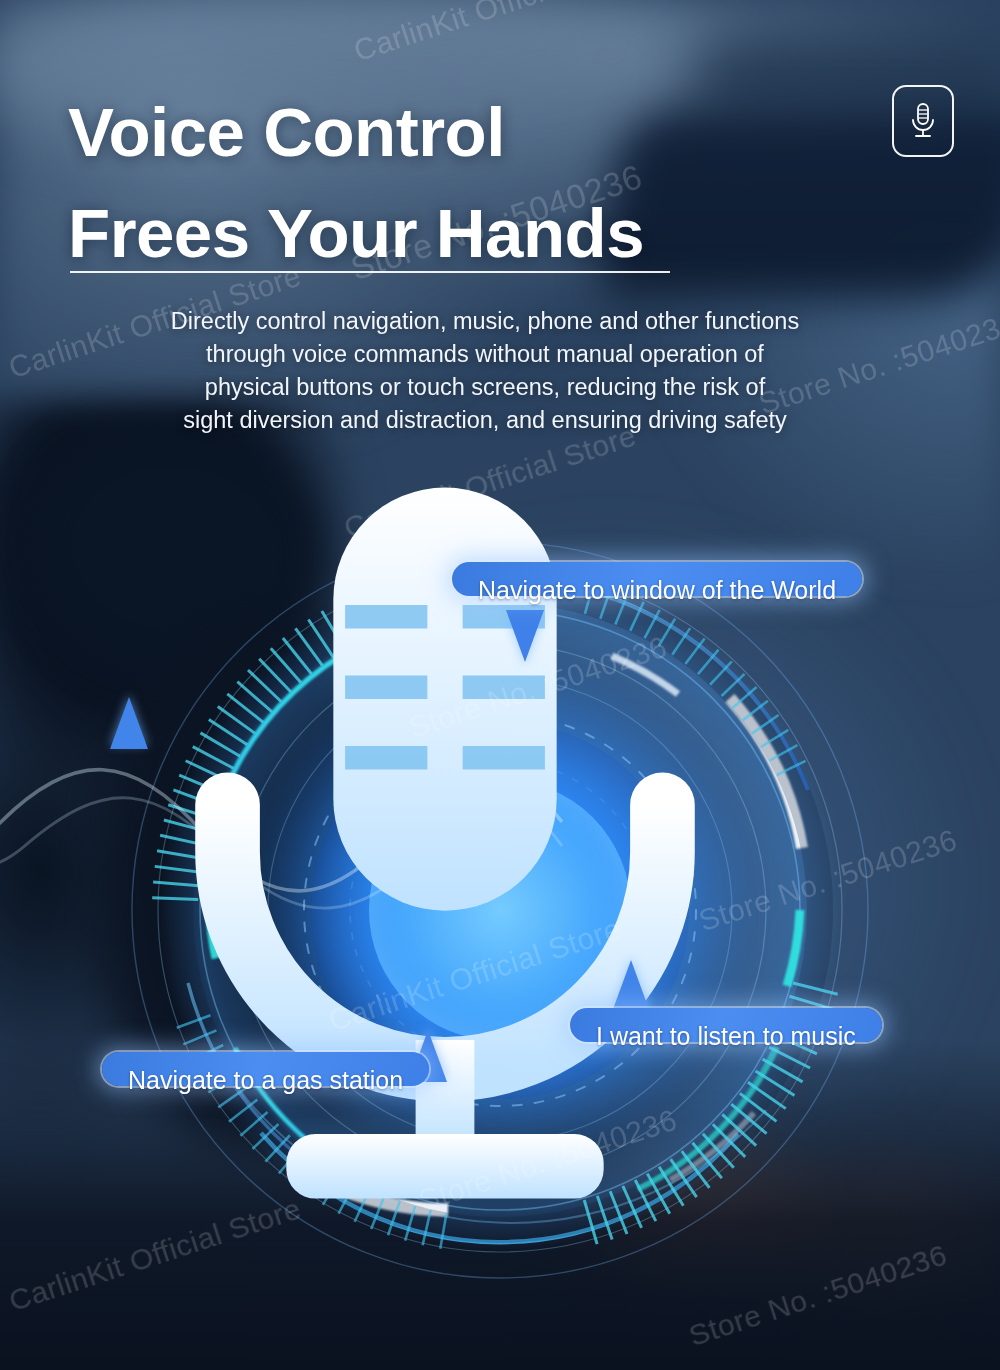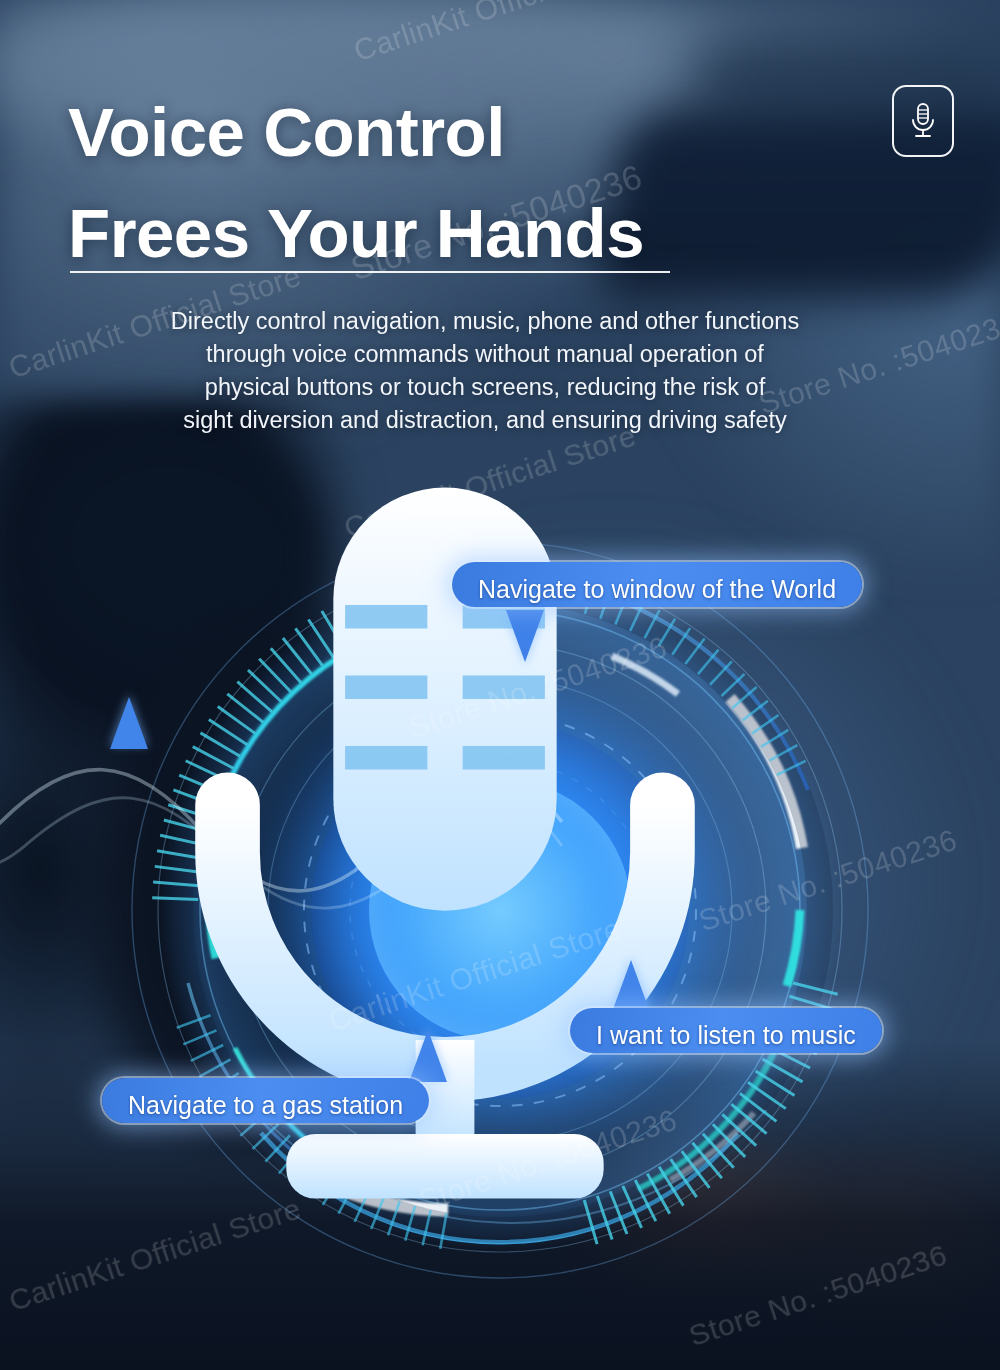--- a/index.html
+++ b/index.html
@@ -76,24 +76,24 @@
   
   .title{position:absolute;left:68px;top:82px;color:#fff;font-size:69px;line-height:1.47;
     font-weight:700;letter-spacing:-.5px;text-shadow:0 2px 14px rgba(5,15,30,.45);white-space:pre-line;}
   .divider{position:absolute;left:70px;top:271px;width:600px;height:2px;background:rgba(255,255,255,.92);}
   .body-copy{position:absolute;left:70px;top:305px;width:830px;color:#f2f6fb;font-size:23.5px;
     line-height:33px;text-shadow:0 1px 8px rgba(5,15,30,.5);white-space:pre-line;text-align:center;}
   .mic-badge{position:absolute;left:892px;top:85px;width:62px;height:72px;border:2px solid rgba(255,255,255,.95);
     border-radius:14px;display:flex;align-items:center;justify-content:center;}
 
   
-  .bubble{position:absolute;display:flex;align-items:flex-end;justify-content:center;
+  .bubble{position:absolute;display:flex;align-items:flex-start;justify-content:center;
     color:#fff;font-size:25px;font-weight:500;white-space:nowrap;
     background:linear-gradient(100deg,#3b7be0 0%,#4b8df0 48%,#3f80e8 100%);
-    border-radius:28px;padding:3px 26px;height:45px;
+    border-radius:28px;padding:14px 26px;height:34px;
     box-shadow:0 0 0 2px rgba(225,238,255,.45),0 0 22px 6px rgba(150,195,255,.5);
     text-shadow:0 1px 3px rgba(12,40,90,.5);}
   .tail{position:absolute;width:0;height:0;}
   .tail-down{border-left:19px solid transparent;border-right:19px solid transparent;
     border-top:52px solid #3f81e9;filter:drop-shadow(0 3px 5px rgba(120,180,255,.55));}
   .tail-up{border-left:19px solid transparent;border-right:19px solid transparent;
     border-bottom:52px solid #4184ea;filter:drop-shadow(0 -3px 5px rgba(120,180,255,.55));}
 
   
   .wm{position:absolute;color:rgba(255,255,255,.17);font-size:30px;letter-spacing:.5px;
@@ -354,21 +354,21 @@
   <div style="position:absolute;left:612px;top:960px;">
     <div class="tail tail-up"></div>
   </div>
   <div class="bubble" style="left:570px;top:1008px;">
     <span>I want to listen to music</span>
   </div>
 
   <div style="position:absolute;left:409px;top:1030px;">
     <div class="tail tail-up"></div>
   </div>
-  <div class="bubble" style="left:102px;top:1078px;">
+  <div class="bubble" style="left:102px;top:1052px;">
     <span>Navigate to a gas station</span>
   </div>
 
   <div id="wm-layer">
       <div class="wm" style="left: 355px; top: 35px; font-size: 30px; transform: rotate(-18deg);">CarlinKit Official Store</div>
       <div class="wm" style="left: 352px; top: 250px; font-size: 34px; transform: rotate(-18deg);">Store No. :5040236</div>
       <div class="wm" style="left: 10px; top: 352px; font-size: 30px; transform: rotate(-18deg);">CarlinKit Official Store</div>
       <div class="wm" style="left: 760px; top: 388px; font-size: 30px; transform: rotate(-18deg);">Store No. :5040236</div>
       <div class="wm" style="left: 345px; top: 512px; font-size: 30px; transform: rotate(-18deg);">CarlinKit Official Store</div>
       <div class="wm" style="left: 410px; top: 712px; font-size: 30px; transform: rotate(-18deg);">Store No. :5040236</div>

